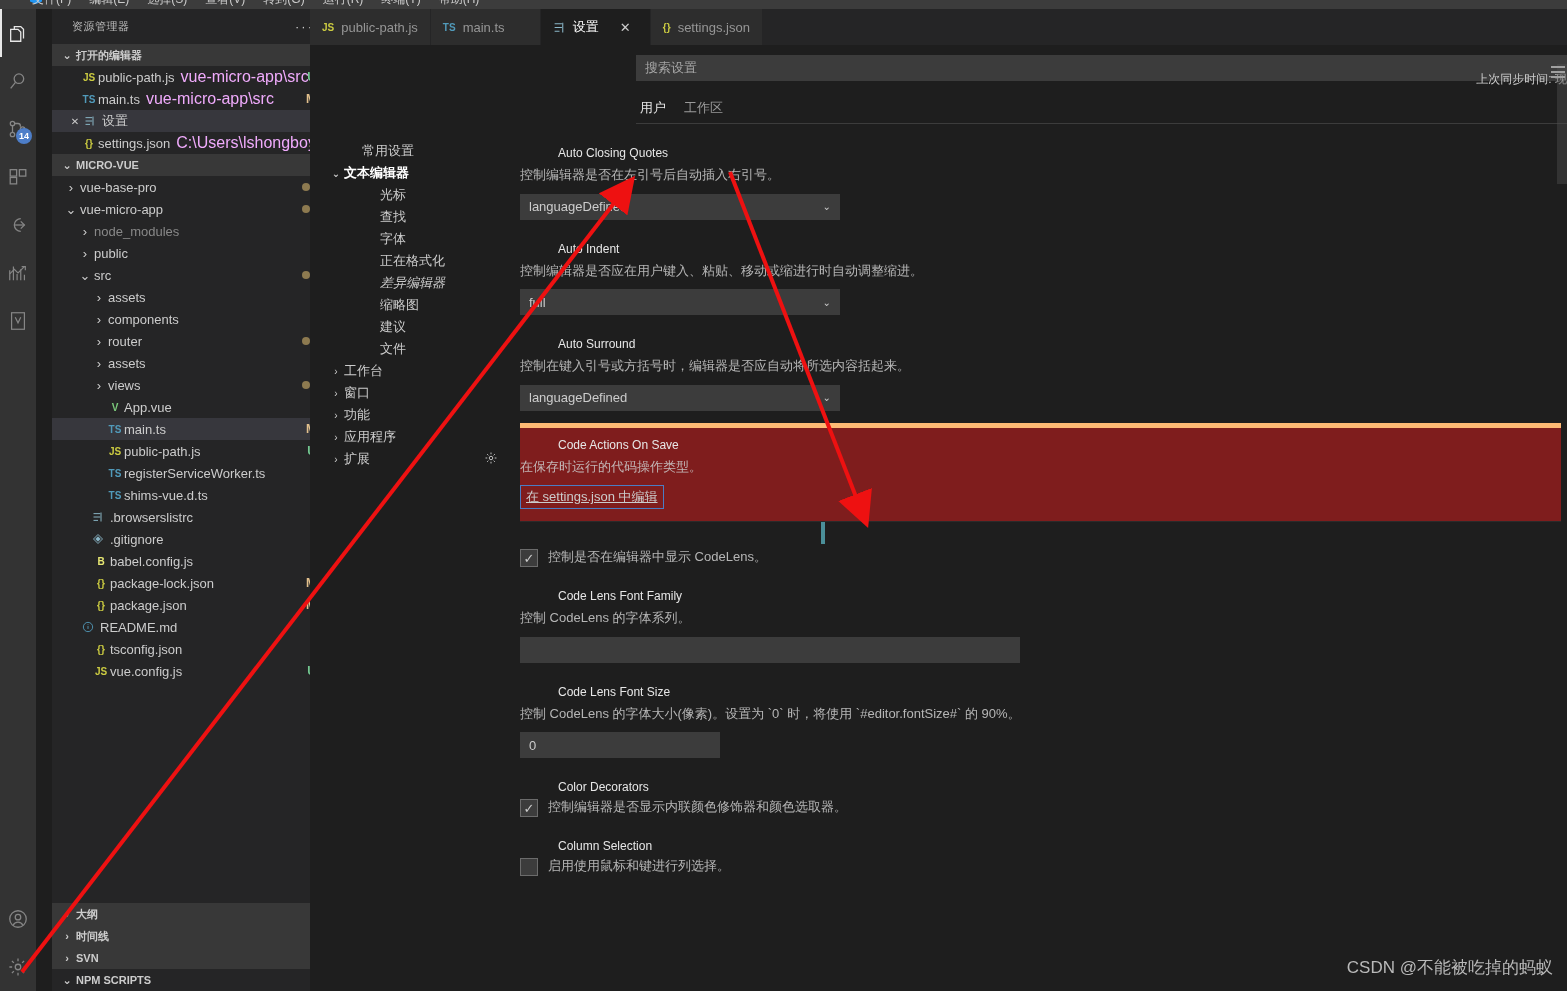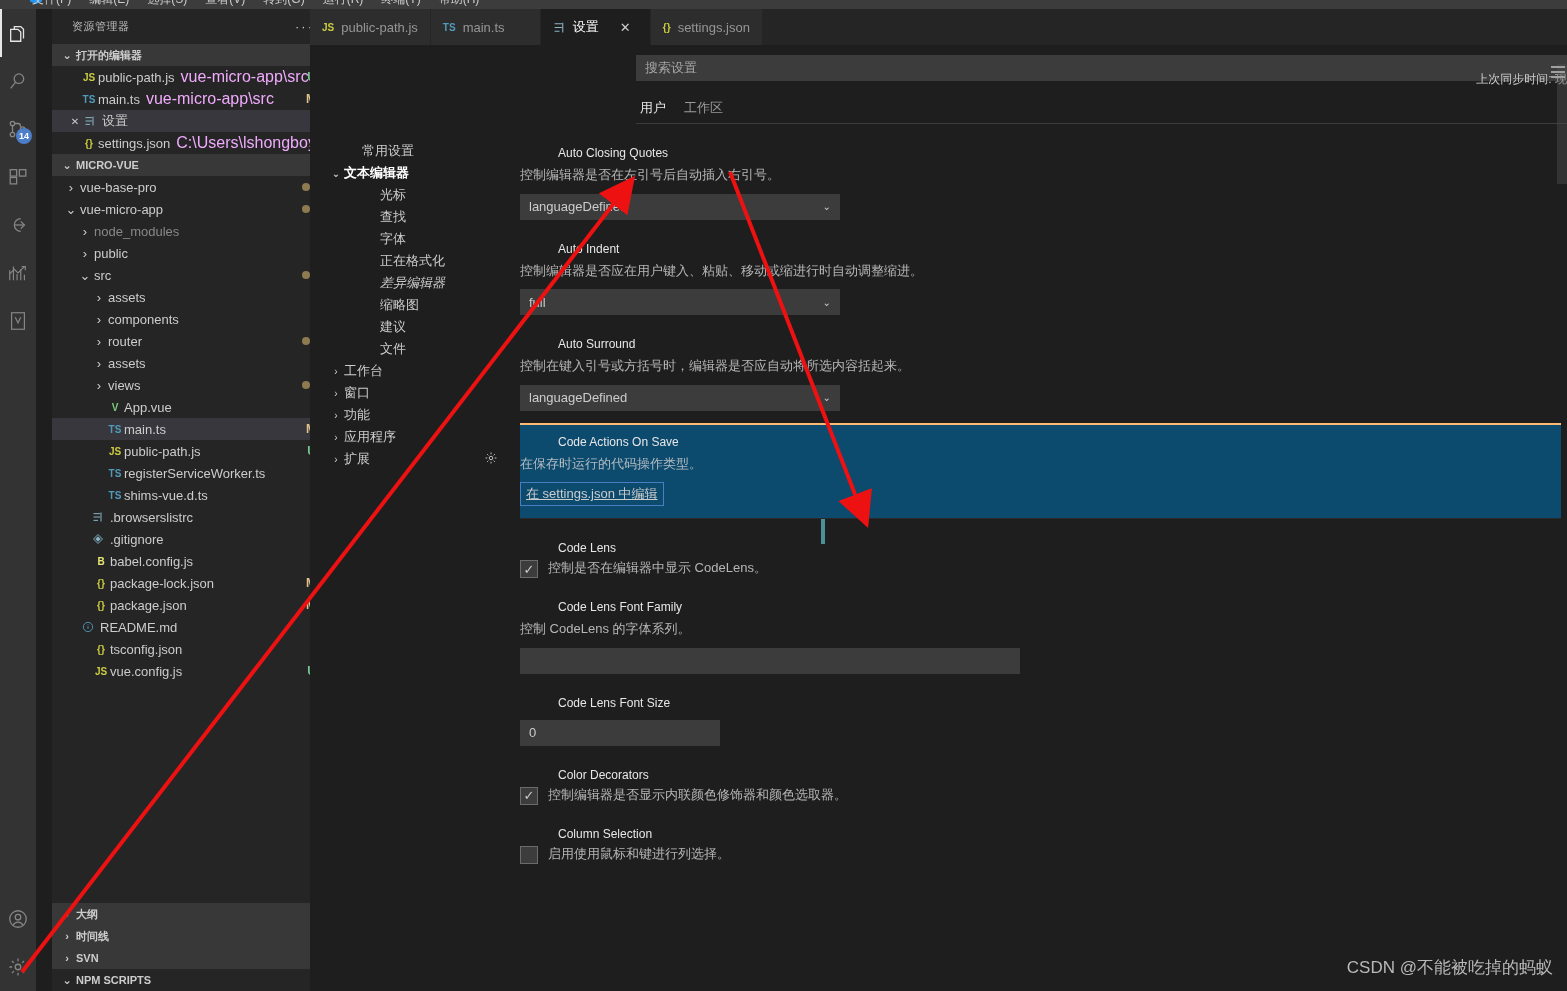--- a/index.html
+++ b/index.html
@@ -167,24 +167,24 @@
     display: flex; align-items: center; justify-content: center;
     color: #cccccc; font-size: 13px; flex: 0 0 18px; margin-top: 1px;
   }
   .cbox.empty { color: transparent; }
   .s-check-label { font-size: 13px; color: #ccccccdd; }
   .s-link {
     display: inline-block; margin-top: 10px; font-size: 13px; color: #cccccc;
     text-decoration: underline; border: 1px solid #4b7cc4; padding: 2px 5px;
   }
   .modified {
-    background: #0c4a6e;
+    background: #7f1d1d;
     border-left: 2px solid #2aa198;
     padding-left: 12px; margin-left: -14px;
-    border-top: 2px solid #fdba74; border-bottom: 1px solid #2a2a2a;
+    border-top: 5px solid #fdba74; border-bottom: 1px solid #2a2a2a;
     padding-bottom: 12px;
   }
   .sep-row { height: 12px; }
 
   
   .toc-scroll {
     position: absolute; left: 821px; top: 448px; width: 4px; height: 96px;
     background: #4b8f99;
   }
   .right-scroll {
@@ -672,37 +672,37 @@
         <div class="s-desc">控制在键入引号或方括号时，编辑器是否应自动将所选内容括起来。</div>
         <div class="s-select">
           <span>languageDefined</span>
           <span class="caret">⌄</span>
         </div>
       </div>
       <div class="sep-row"></div>
       <div class="setting modified" style="border-left-color: rgb(42, 161, 152);"><div class="s-title">Code Actions On Save</div><div class="s-desc">在保存时运行的代码操作类型。</div><span class="s-link" style="border-color: rgb(75, 124, 196);">在 settings.json 中编辑</span></div>
       <div class="sep-row"></div>
       <div class="setting">
-        <div class="s-title">Code Lens</div>
         <div class="s-check-line">
           <span class="cbox">✓</span>
           <span class="s-check-label">控制是否在编辑器中显示 CodeLens。</span>
         </div>
       </div>
       <div class="sep-row"></div>
       <div class="setting">
         <div class="s-title">Code Lens Font Family</div>
         <div class="s-desc">控制 CodeLens 的字体系列。</div>
         <div class="s-input" style="width: 500px;">
           <span></span>
         </div>
       </div>
       <div class="sep-row"></div>
       <div class="setting">
         <div class="s-title">Code Lens Font Size</div>
+        <div class="s-desc">控制 CodeLens 的字体大小(像素)。设置为 `0` 时，将使用 `#editor.fontSize#` 的 90%。</div>
         <div class="s-input" style="width: 200px;">
           <span>0</span>
         </div>
       </div>
       <div class="sep-row"></div>
       <div class="setting">
         <div class="s-title">Color Decorators</div>
         <div class="s-check-line">
           <span class="cbox">✓</span>
           <span class="s-check-label">控制编辑器是否显示内联颜色修饰器和颜色选取器。</span>

